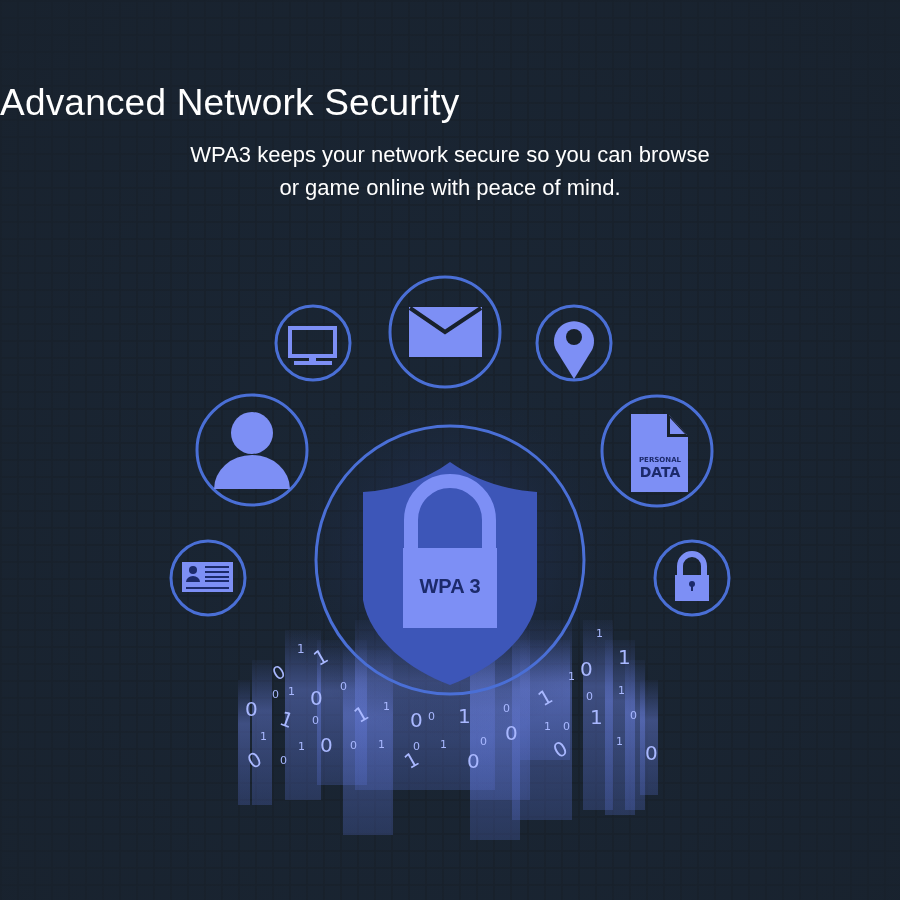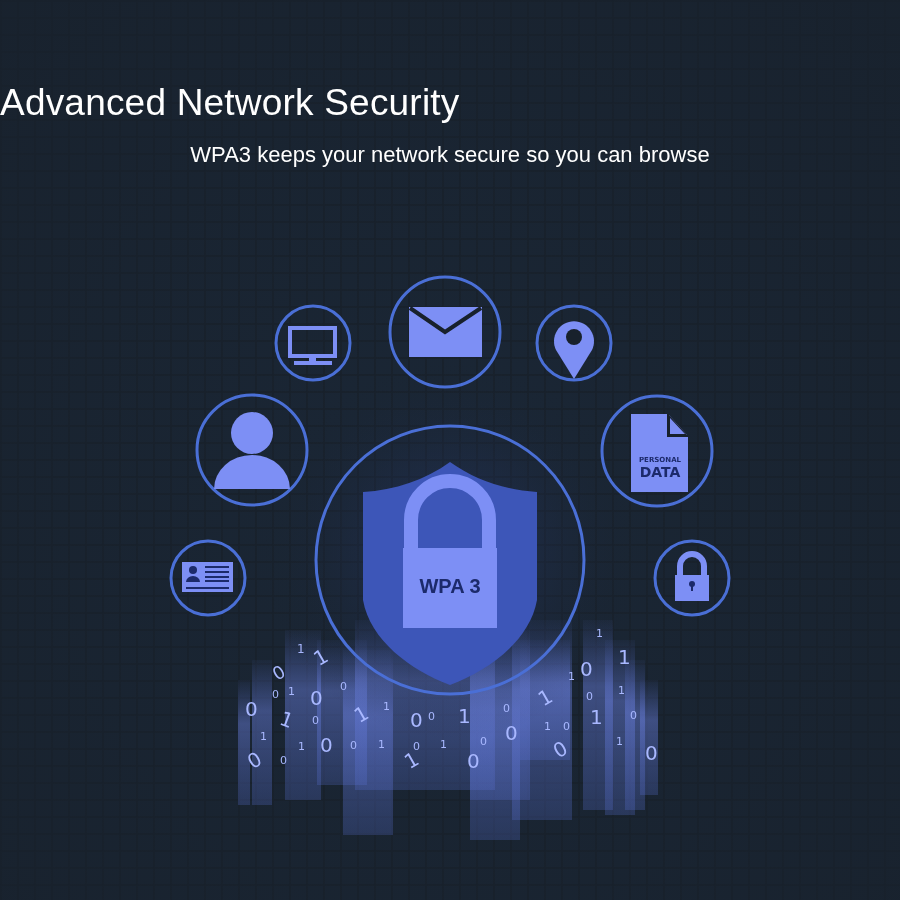--- a/index.html
+++ b/index.html
@@ -39,20 +39,21 @@
   </style>
 </head>
 <body>
 
 <div class="bg-grid"></div>
 <div class="bg-vignette"></div>
 
 <h1 class="title">Advanced Network Security</h1>
 <p class="subtitle">
   <span>WPA3 keeps your network secure so you can browse</span>
+  <span>or game online with peace of mind.</span>
 </p>
 
 <svg class="art" viewBox="0 0 900 900">
   <defs>
     <linearGradient id="beam" x1="0" y1="0" x2="0" y2="1">
       <stop offset="0" stop-color="#5a73d8" stop-opacity="0.05"></stop>
       <stop offset="0.35" stop-color="#6c82e4" stop-opacity="0.45"></stop>
       <stop offset="1" stop-color="#5a73d8" stop-opacity="0.25"></stop>
     </linearGradient>
     <radialGradient id="glow" cx="0.5" cy="0.5" r="0.5">

